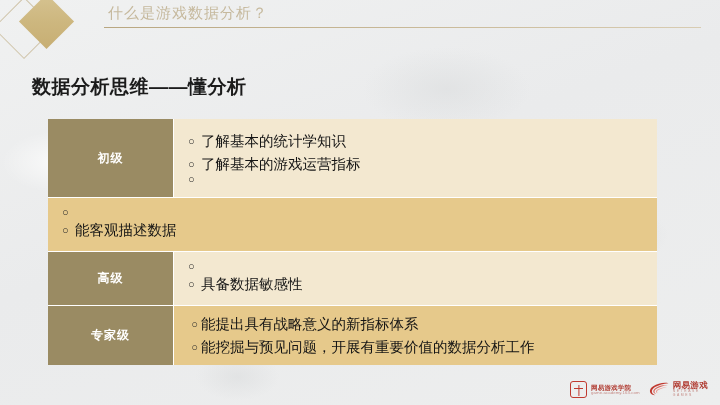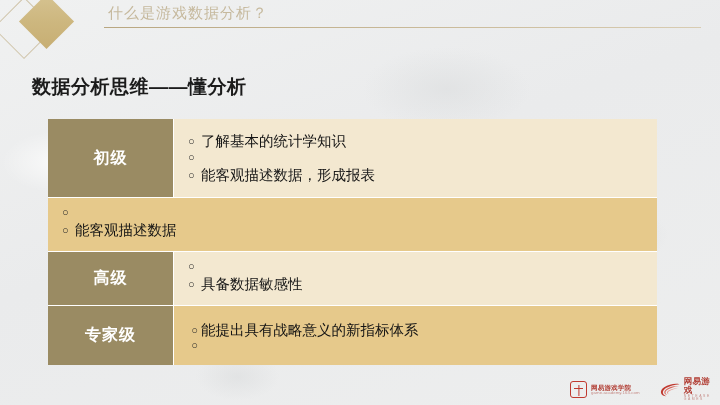--- a/index.html
+++ b/index.html
@@ -101,21 +101,21 @@
   .row-1 { height: 54px; }
   .row-2 { height: 54px; }
   .row-3 { height: 60px; text-align: center; }
 
   .cell-label {
     width: 126px;
     flex: 0 0 126px;
     background: #998а64;
     background: #9a8b63;
     color: #ffffff;
-    font-size: 16px;
+    font-size: 12px;
     font-weight: bold;
     letter-spacing: 1px;
     display: flex;
     align-items: center;
     justify-content: center;
     box-sizing: border-box;
     border-right: 1.5px solid #ffffff;
   }
   .cell-body {
     flex: 1 1 auto;
@@ -148,21 +148,21 @@
 
   
   .footer {
     position: absolute;
     left: 570px;
     top: 378px;
     width: 146px;
     height: 23px;
     display: flex;
     align-items: center;
-    gap: 20px;
+    gap: 9px;
   }
   .logo-academy {
     display: flex;
     align-items: center;
     gap: 4px;
   }
   .academy-mark {
     width: 17px;
     height: 17px;
     flex: 0 0 17px;
@@ -225,24 +225,24 @@
 
     <div class="row row-0">
       <div class="cell-label">初级</div>
       <div class="cell-body bg-light">
         <div class="bullet-line">
           <span class="bullet-mark">○</span>
           <span>了解基本的统计学知识</span>
         </div>
         <div class="bullet-line">
           <span class="bullet-mark">○</span>
-        </div>
-        <div class="bullet-line">
-          <span class="bullet-mark">○</span>
-          <span>能客观描述数据，形成报表</span>
+          <span>了解基本的游戏运营指标</span>
+        </div>
+        <div class="bullet-line">
+          <span class="bullet-mark">○</span>
         </div>
       </div>
     </div>
 
     <div class="row row-1">
       <div class="cell-body bg-dark">
         <div class="bullet-line">
           <span class="bullet-mark">○</span>
         </div>
         <div class="bullet-line">
@@ -267,20 +267,21 @@
 
     <div class="row row-3">
       <div class="cell-label">专家级</div>
       <div class="cell-body bg-dark">
         <div class="bullet-line">
           <span class="bullet-mark">○</span>
           <span>能提出具有战略意义的新指标体系</span>
         </div>
         <div class="bullet-line">
           <span class="bullet-mark">○</span>
+          <span>能挖掘与预见问题，开展有重要价值的数据分析工作</span>
         </div>
       </div>
     </div>
 
   </div>
 
   <div class="footer">
 
     <div class="logo-academy">
       <div class="academy-mark">

